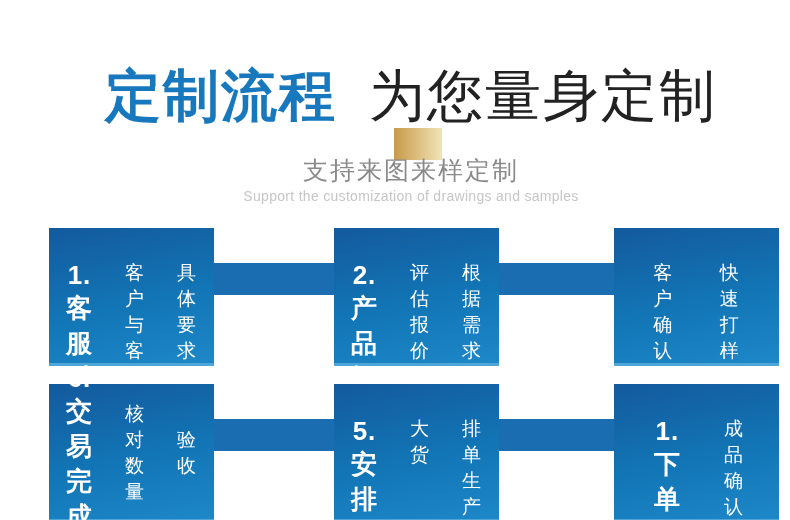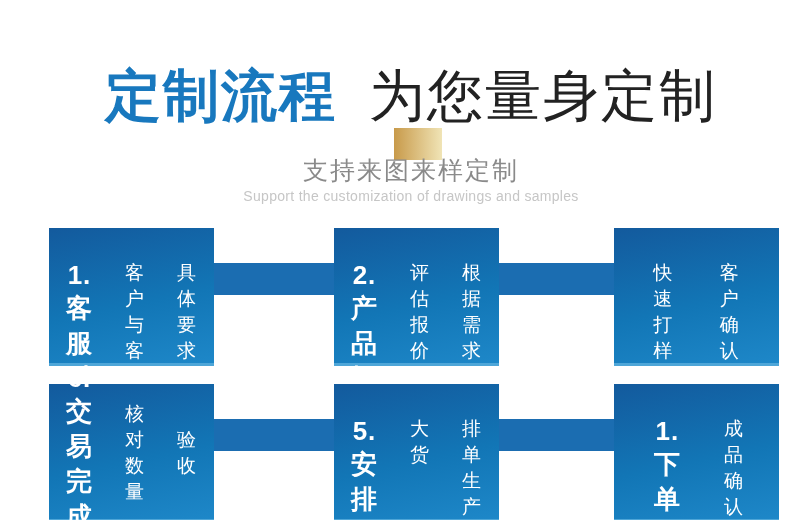--- a/index.html
+++ b/index.html
@@ -85,22 +85,22 @@
     <div class="step-title">1.客服对接</div>
     <div class="step-line">客户与客服对接</div>
     <div class="step-line">具体要求</div>
   </div>
   <div class="step pos-r1c2">
     <div class="step-title">2.产品报价</div>
     <div class="step-line">评估报价</div>
     <div class="step-line">根据需求</div>
   </div>
   <div class="step pos-r1c3">
+    <div class="step-line">客户确认</div>
     <div class="step-line">快速打样</div>
-    <div class="step-line">客户确认</div>
   </div>
 
   <div class="step pos-r2c1">
     <div class="step-title">6.交易完成</div>
     <div class="step-line">核对数量</div>
     <div class="step-line">验收</div>
   </div>
   <div class="step pos-r2c2">
     <div class="step-title">5.安排生产</div>
     <div class="step-line">大货</div>

